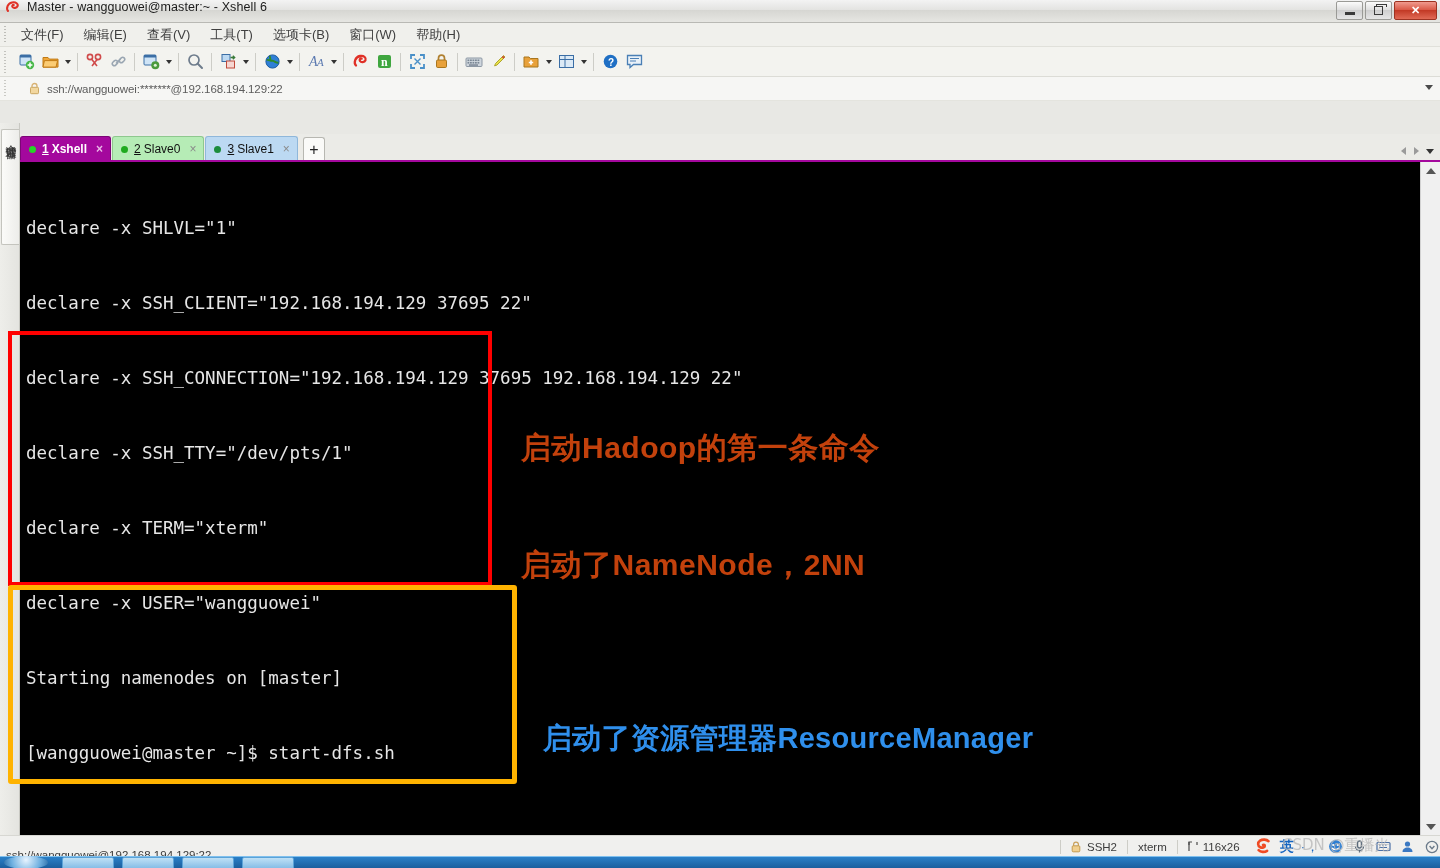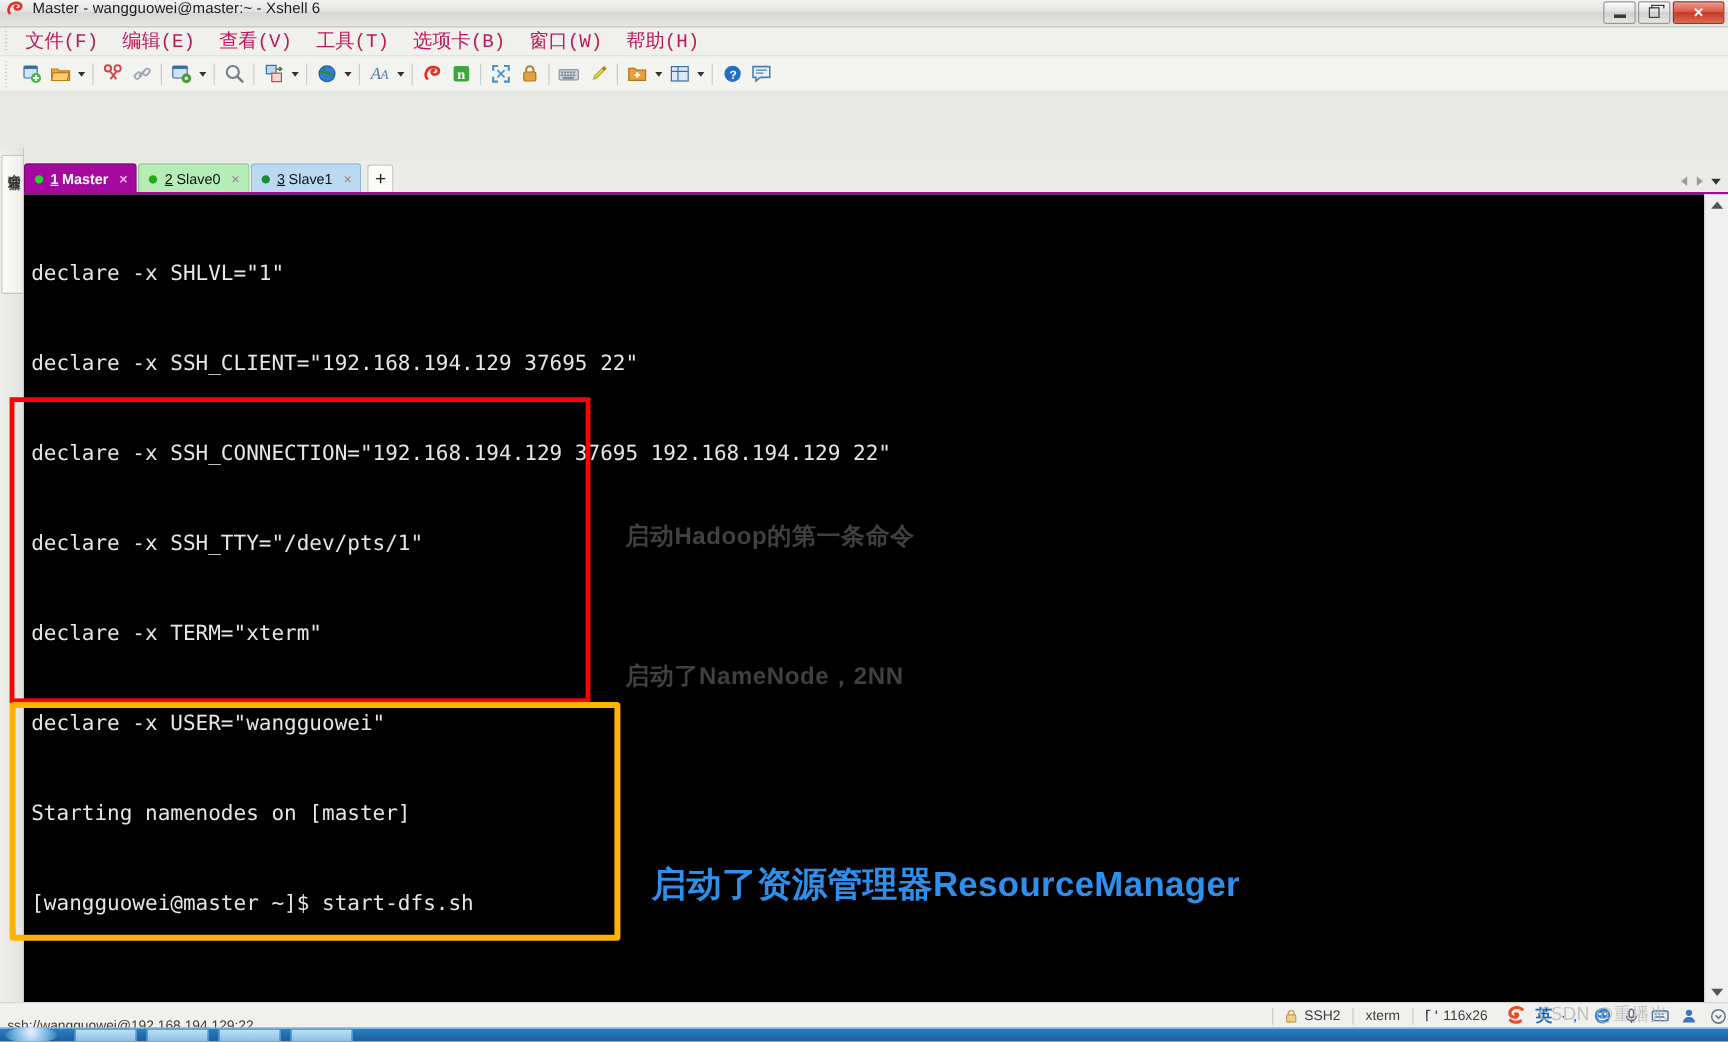--- a/index.html
+++ b/index.html
@@ -53,21 +53,21 @@
   
   .menubar {
     position:absolute; left:0; top:23px; width:1440px; height:24px;
     background:#f0f0ec; display:flex; align-items:center;
     border-bottom:1px solid #e0e0da;
   }
   .menubar .grip{width:9px;height:18px;margin-left:2px;
     background:repeating-linear-gradient(to bottom,#bdbdb8 0 1px,transparent 1px 3px);
     background-size:2px 3px; background-position:2px 0; background-repeat:repeat-y;}
   .menu-item {
-    padding:3px 10px; font-size:16px; color:#be185d; cursor:default; white-space:nowrap;font-family:Liberation Mono, monospace;
+    padding:3px 10px; font-size:13px; color:#404040; cursor:default; white-space:nowrap;
   }
 
   
   .toolbar {
     position:absolute; left:0; top:47px; width:1440px; height:30px;
     background:#f3f3ef; border-bottom:1px solid #dcdcd6;
     display:flex; align-items:center;
   }
   .tb-grip{width:9px;height:22px;margin-left:2px;margin-right:3px;
     background:repeating-linear-gradient(to bottom,#c3c3be 0 1px,transparent 1px 3px);
@@ -175,21 +175,21 @@
   .ts-dn{position:absolute;bottom:0;}
   .ts-dn:after{content:"";border-left:5px solid transparent;border-right:5px solid transparent;border-top:6px solid #555;}
 
   
   .anno-box{position:absolute;pointer-events:none;}
   .box-red{left:8px;top:331px;width:484px;height:255px;border:4px solid #ff0000;}
   .box-yellow{left:8px;top:585px;width:509px;height:199px;border:5px solid #ffb300;border-radius:3px;}
 
   .anno-text{position:absolute;white-space:pre;font-weight:bold;pointer-events:none;
     font-family:"Liberation Sans",sans-serif;}
-  .anno-green{left:521px;top:350px;color:#404040;font-size:20px;line-height:39px;letter-spacing:0.5px;}
+  .anno-green{left:521px;top:350px;color:#c2410c;font-size:30px;line-height:39px;letter-spacing:0.5px;}
   .anno-blue{left:543px;top:636px;color:#2f8fec;font-size:29px;line-height:41px;letter-spacing:0.3px;}
 
   
   .statusbar{
     position:absolute;left:0;top:835px;width:1440px;height:38px;
     background:#f0f0ee;border-top:1px solid #d7d7d2;
     display:flex;align-items:center;font-size:11.5px;color:#3c3c3c;
   }
   .sb-left{margin-left:6px;}
   .sb-right{position:absolute;right:0;top:0;height:21px;display:flex;align-items:center;gap:0;}
@@ -415,33 +415,45 @@
       </svg>
     </div>
     <div class="tb-btn">
       <svg width="17" height="15" viewBox="0 0 17 15">
         <path d="M1.5 1.5h14v9h-8l-3.5 3v-3h-2.5z" fill="#e9f1f8" stroke="#4a7fb5" stroke-width="1.3"></path>
         <path d="M4 4.5h9M4 7h6" stroke="#4a7fb5" stroke-width="1"></path>
       </svg>
     </div>
   </div>
 
+  <div class="addrbar">
+    <span class="addr-grip"></span>
+    <span class="lock-ico">
+      <svg width="11" height="13" viewBox="0 0 11 13">
+        <path d="M3 5.5V4a2.5 2.5 0 0 1 5 0v1.5" fill="none" stroke="#d8b273" stroke-width="1.3"></path>
+        <rect x="1.5" y="5.3" width="8" height="6.4" rx="1" fill="#f2d79f" stroke="#c9a köp"></rect>
+        <rect x="1.5" y="5.3" width="8" height="6.4" rx="1" fill="#f2d79f" stroke="#caa866"></rect>
+      </svg>
+    </span>
+    <span class="addr-text" placeholder="ssh://host:port">ssh://wangguowei:*******@192.168.194.129:22</span>
+    <span class="addr-drop"></span>
+  </div>
 
 
   <div class="sessionpanel">
     <div class="sessiontab">
       <span>会话管理器</span>
     </div>
   </div>
 
   <div class="tabstrip">
     <div class="tab active">
       <i class="dot" style="background:#27d427"></i>
       <span class="num">1</span>
-      <span>Master</span>
+      <span>Xshell</span>
       <span class="close">×</span>
     </div>
     <div class="tab t2">
       <i class="dot" style="background:#1faa1f"></i>
       <span class="num">2</span>
       <span>Slave0</span>
       <span class="close">×</span>
     </div>
     <div class="tab t3">
       <i class="dot" style="background:#1c8c3c"></i>

